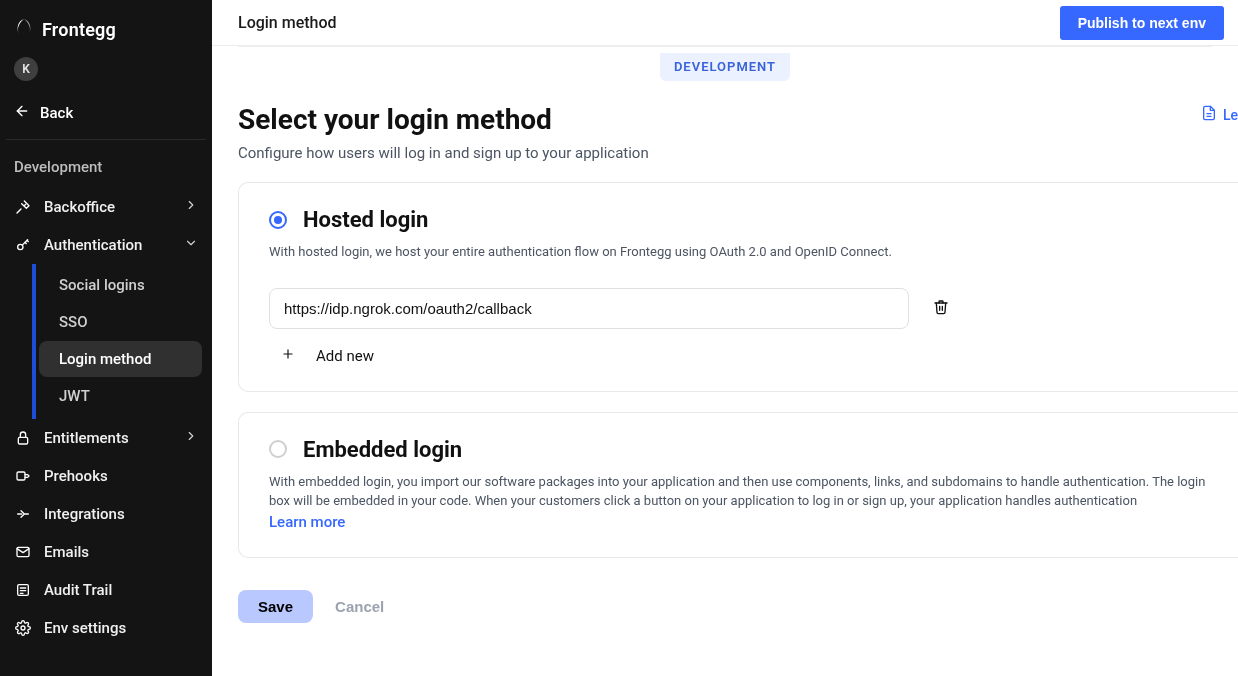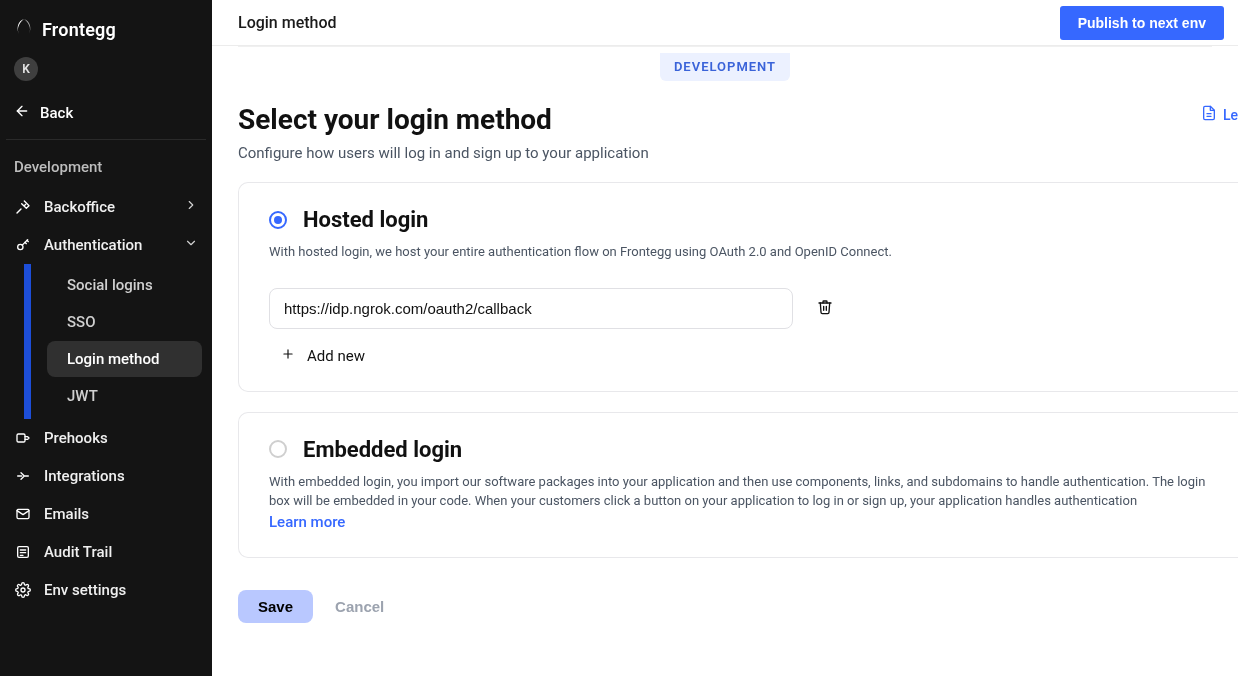--- a/index.html
+++ b/index.html
@@ -64,23 +64,23 @@
     font-size: 15px;
     font-weight: 500;
     cursor: pointer;
     text-align: center;
   }
   .nav-item .icon-slot { width: 18px; display: flex; justify-content: center; }
   .nav-item .spacer { flex: 1; }
   .nav-item .chev { opacity: .8; }
 
   .subnav {
-    margin-left: 24px;
-    border-left: 7px solid #1d4ed8;
-    padding: 2px 10px 4px 16px;
+    margin-left: 32px;
+    border-left: 4px solid #1d4ed8;
+    padding: 2px 10px 4px 3px;
   }
   .subnav-item {
     padding: 9px 10px 9px 20px;
     color: #d0d0d0;
     font-size: 15px;
     font-weight: 500;
     border-radius: 8px;
     margin: 1px 0;
     cursor: pointer;
   }
@@ -168,30 +168,30 @@
   .radio.unselected { border-color: #cfcfcf; }
   .radio .dot { width: 8px; height: 8px; border-radius: 50%; background: #3668ff; }
   .option-title { font-size: 22px; font-weight: 700; color: #111; }
   .option-desc { color: #4b5563; font-size: 13px; line-height: 1.5; }
 
   .callback-row {
     display: flex; align-items: center; gap: 20px;
     margin-top: 26px;
   }
   .text-input {
-    width: 524px;
+    width: 640px;
     border: 1px solid #e0e0e4;
     border-radius: 8px;
     padding: 11px 14px;
     font-size: 15px;
     color: #111;
   }
   .trash-btn { background: none; border: none; cursor: pointer; color: #111; padding: 4px; }
   .add-row {
-    display: flex; align-items: center; gap: 12px;
+    display: flex; align-items: center; gap: 21px;
     margin-top: 18px; padding-left: 12px;
     font-size: 15px; color: #111; cursor: pointer;
   }
 
   .learn-more { color: #3668ff; font-weight: 500; font-size: 15px; margin-top: 2px; display: inline-block; cursor: pointer; }
 
   .footer-actions {
     display: flex; align-items: center; gap: 22px;
     padding: 12px 26px 0 26px;
   }
@@ -277,20 +277,35 @@
         </svg>
     </span>
   </div>
   <div class="subnav">
     <div class="subnav-item">Social logins</div>
     <div class="subnav-item">SSO</div>
     <div class="subnav-item active">Login method</div>
     <div class="subnav-item">JWT</div>
   </div>
 
+  <div class="nav-item">
+    <span class="icon-slot">
+      <svg width="16" height="16" viewBox="0 0 24 24" fill="none" stroke="#fff" stroke-width="2" stroke-linecap="round" stroke-linejoin="round">
+          <rect x="5" y="11" width="14" height="10" rx="2"></rect>
+          <path d="M8 11V7a4 4 0 0 1 8 0v4"></path>
+        </svg>
+    </span>
+    <span>Entitlements</span>
+    <span class="spacer"></span>
+    <span class="chev">
+      <svg width="14" height="14" viewBox="0 0 24 24" fill="none" stroke="#fff" stroke-width="2" stroke-linecap="round" stroke-linejoin="round">
+          <polyline points="9 18 15 12 9 6"></polyline>
+        </svg>
+    </span>
+  </div>
 
   <div class="nav-item">
     <span class="icon-slot">
       <svg width="16" height="16" viewBox="0 0 24 24" fill="none" stroke="#fff" stroke-width="2" stroke-linecap="round" stroke-linejoin="round">
           <rect x="3" y="6" width="12" height="12" rx="2"></rect>
           <path d="M15 10h4l2 2-2 2h-4"></path>
         </svg>
     </span>
     <span>Prehooks</span>
   </div>

